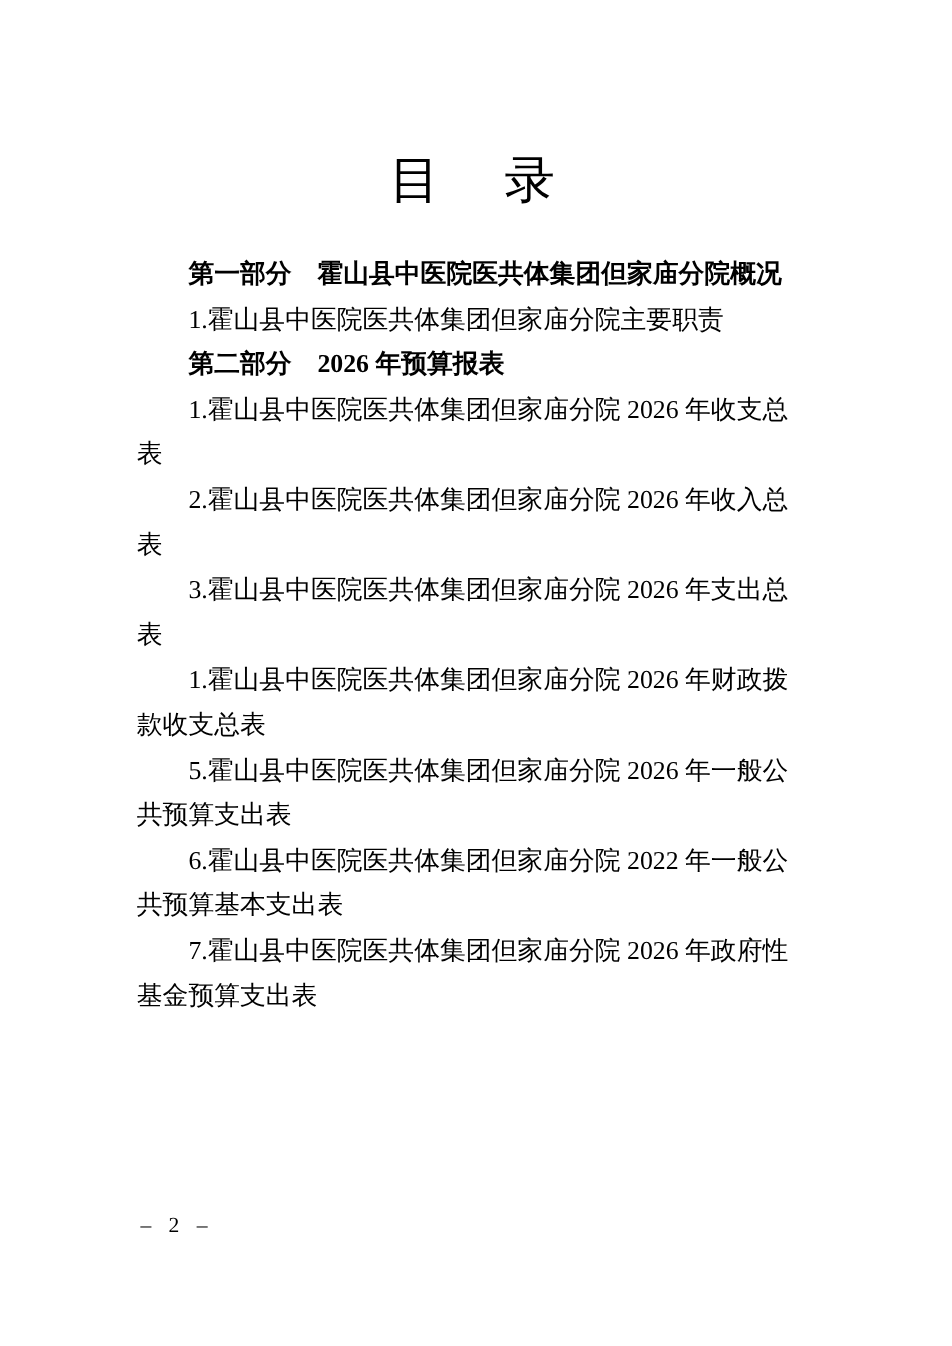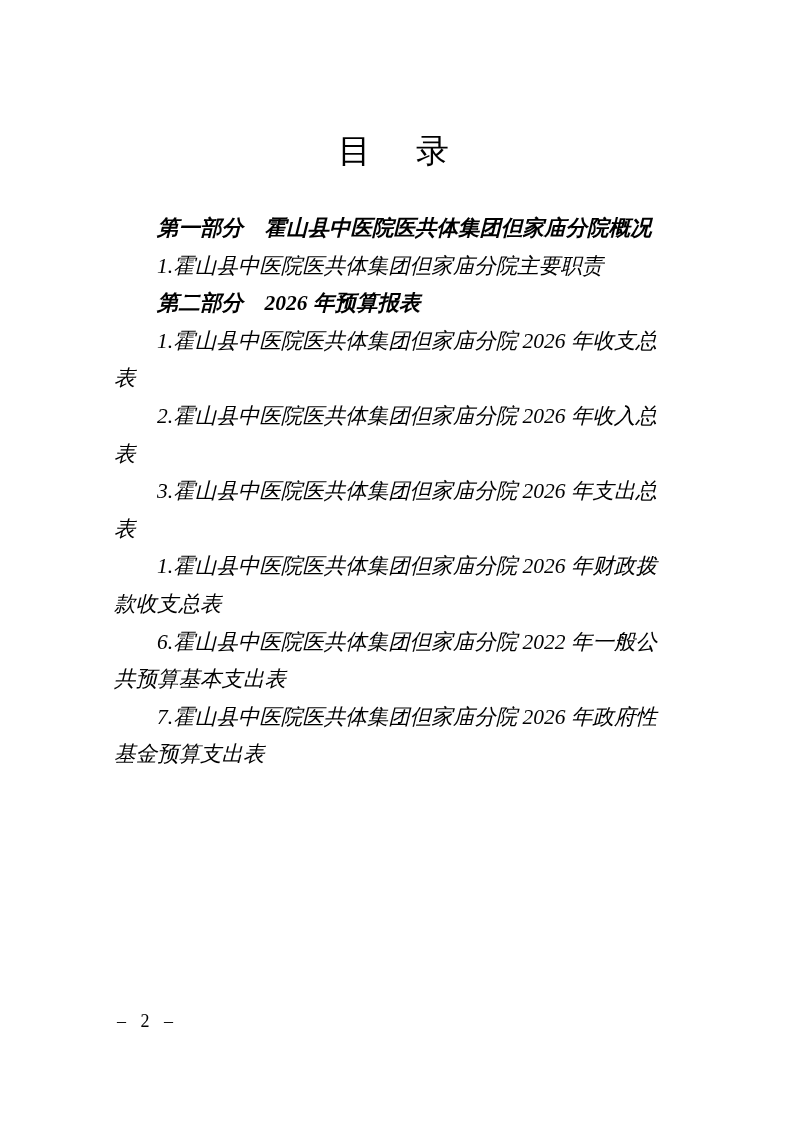--- a/index.html
+++ b/index.html
@@ -20,34 +20,33 @@
     inset: 0;
     background: #ffffff;
   }
   .doc-title {
     position: absolute;
     top: 126px;
     left: 0;
     right: 0;
     margin: 0;
     text-align: center;
-    font-size: 33px;
+    font-size: 42px;
     font-weight: 400;
     letter-spacing: 6px;
     line-height: 50px;
     white-space: pre;
   }
   .toc {
     position: absolute;
     left: 114px;
     top: 210px;
     width: 600px;
     font-size: 21.5px;
     line-height: 37.6px;
-    font-style: italic;
   }
   .toc p {
     margin: 0;
     padding: 0;
     text-indent: 43px;
     white-space: pre-line;
     text-align: left;
   }
   .toc p.heading {
     font-weight: 700;
@@ -87,20 +86,22 @@
 
     <p class="entry">2.霍山县中医院医共体集团但家庙分院 2026 年收入总
 表</p>
 
     <p class="entry">3.霍山县中医院医共体集团但家庙分院 2026 年支出总
 表</p>
 
     <p class="entry">1.霍山县中医院医共体集团但家庙分院 2026 年财政拨
 款收支总表</p>
 
+    <p class="entry">5.霍山县中医院医共体集团但家庙分院 2026 年一般公
+共预算支出表</p>
 
     <p class="entry">6.霍山县中医院医共体集团但家庙分院 2022 年一般公
 共预算基本支出表</p>
 
     <p class="entry">7.霍山县中医院医共体集团但家庙分院 2026 年政府性
 基金预算支出表</p>
 
 
   </div>
 

